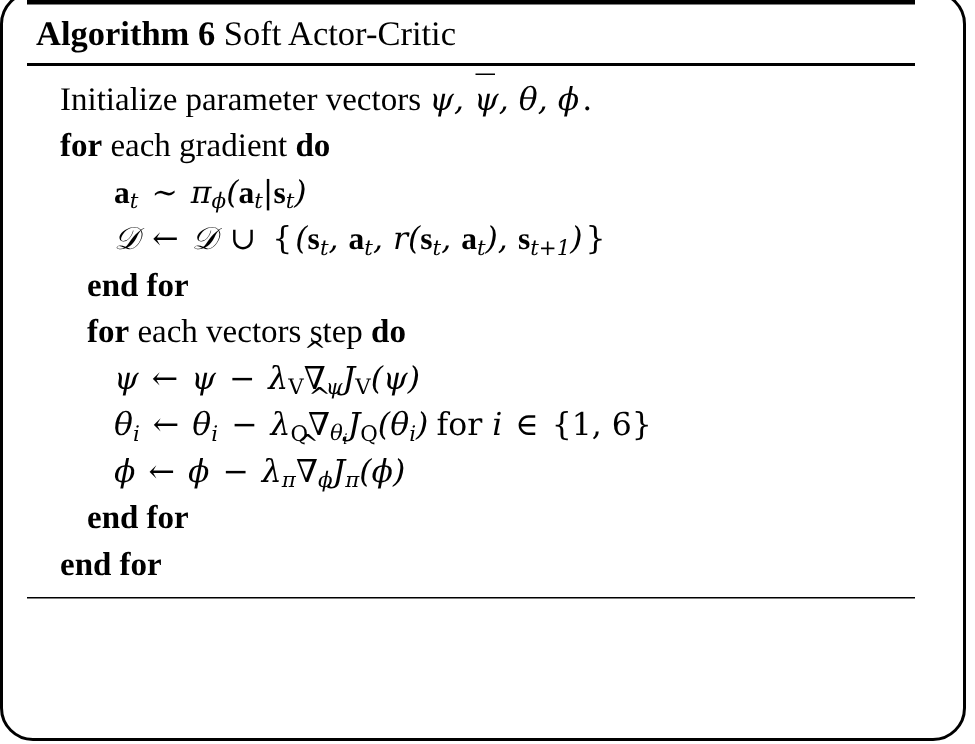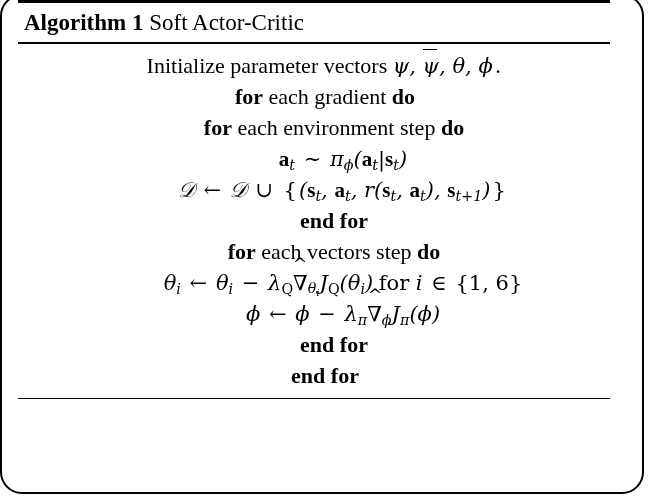--- a/index.html
+++ b/index.html
@@ -52,21 +52,20 @@
     line-height: 34px;
     padding: 3px 0 2px 6px;
     white-space: nowrap;
   }
   #algorithm-caption .kw {
     font-weight: bold;
   }
 
   #algorithm-body {
     padding: 6px 0 7px 0;
-    text-align: center;
   }
 
   .alg-line {
     font-size: 22px;
     line-height: 31px;
     height: 31px;
     white-space: nowrap;
     position: relative;
   }
   .ind-0 { padding-left: 22px; }
@@ -126,45 +125,39 @@
 </head>
 <body>
 
 <div id="page-frame">
 
   <div id="algorithm-box">
 
     <div class="rule-thick"></div>
 
     <div id="algorithm-caption">
-      <span class="kw">Algorithm 1</span><span>&nbsp;</span><span>Soft Actor-Critic</span>
+      <span class="kw">Algorithm 6</span><span>&nbsp;</span><span>Soft Actor-Critic</span>
     </div>
 
     <div class="rule-thin"></div>
 
     <div id="algorithm-body">
 
       <div class="alg-line ind-0">
         <span>Initialize parameter vectors</span>
         <span class="math">ψ,&nbsp;<span class="bar">ψ</span>,&nbsp;θ,&nbsp;ϕ<span class="op">.</span></span>
       </div>
 
       <div class="alg-line ind-0">
         <span class="kw">for</span>
         <span>each</span>
         <span>gradient</span>
         <span class="kw">do</span>
       </div>
 
-      <div class="alg-line ind-1">
-        <span class="kw">for</span>
-        <span>each</span>
-        <span>environment step</span>
-        <span class="kw">do</span>
-      </div>
 
       <div class="alg-line ind-2">
         <span class="math"><span class="bf">a</span><sub>t</sub> <span class="op">∼</span> π<sub>ϕ</sub>(<span class="bf">a</span><sub>t</sub>|<span class="bf">s</span><sub>t</sub>)</span>
       </div>
 
 
       <div class="alg-line ind-2">
         <span class="math"><span class="cal">𝒟</span> <span class="op">←</span> <span class="cal">𝒟</span> <span class="op">∪</span> <span class="op">{</span>(<span class="bf">s</span><sub>t</sub>,&nbsp;<span class="bf">a</span><sub>t</sub>,&nbsp;r(<span class="bf">s</span><sub>t</sub>,&nbsp;<span class="bf">a</span><sub>t</sub>),&nbsp;<span class="bf">s</span><sub>t+1</sub>)<span class="op">}</span></span>
       </div>
 
@@ -172,20 +165,23 @@
         <span class="kw">end for</span>
       </div>
 
       <div class="alg-line ind-1">
         <span class="kw">for</span>
         <span>each</span>
         <span>vectors step</span>
         <span class="kw">do</span>
       </div>
 
+      <div class="alg-line ind-2">
+        <span class="math">ψ <span class="op">←</span> ψ <span class="op">−</span> λ<sub><span class="up">V</span></sub><span class="hat">∇</span><sub>ψ</sub>J<sub><span class="up">V</span></sub>(ψ)</span>
+      </div>
 
       <div class="alg-line ind-2">
         <span class="math">θ<sub>i</sub> <span class="op">←</span> θ<sub>i</sub> <span class="op">−</span> λ<sub><span class="up">Q</span></sub><span class="hat">∇</span><sub>θ<sub>i</sub></sub>J<sub><span class="up">Q</span></sub>(θ<sub>i</sub>)</span>
         <span class="math"><span class="up">for</span> i <span class="op">∈</span> <span class="up">{1, 6}</span></span>
       </div>
 
       <div class="alg-line ind-2">
         <span class="math">ϕ <span class="op">←</span> ϕ <span class="op">−</span> λ<sub>π</sub><span class="hat">∇</span><sub>ϕ</sub>J<sub>π</sub>(ϕ)</span>
       </div>
 

